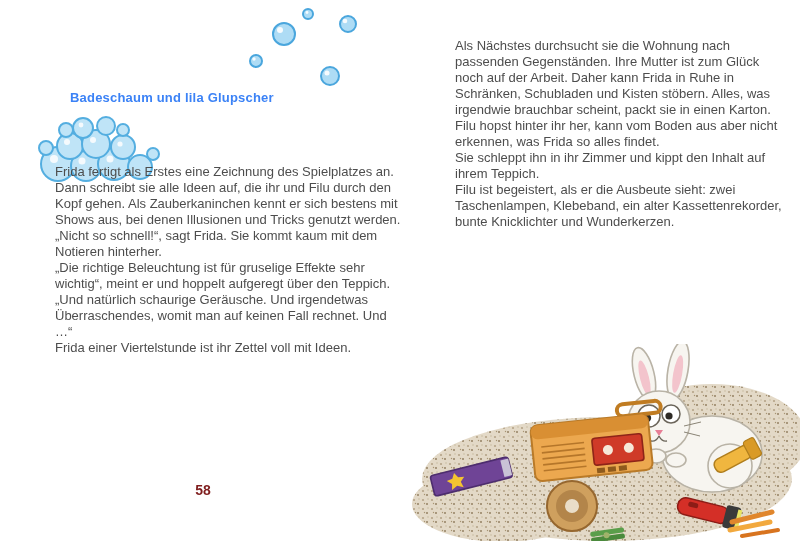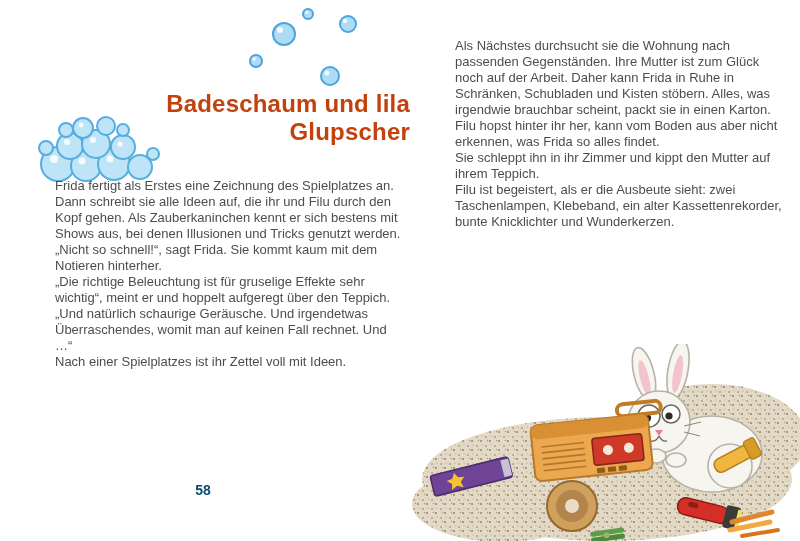--- a/index.html
+++ b/index.html
@@ -1,25 +1,25 @@
 <!DOCTYPE html>
 <html><head>
 <meta charset="utf-8">
 <style>
   html,body{margin:0;padding:0;background:#ffffff;}
   .book{position:relative;width:800px;height:541px;background:#ffffff;overflow:hidden;
         font-family:"Liberation Sans", sans-serif;}
   .page-title{position:absolute;left:70px;top:90px;width:340px;
-        font-size:24px;font-weight:bold;color:#c2410c;letter-spacing:.2px;text-align:right;}
+        font-size:13px;font-weight:bold;color:#3b82f6;letter-spacing:.2px;}
   .body-text{position:absolute;font-size:13px;line-height:16px;color:#4d4d4d;text-align:left;}
-  .left-text{left:55px;top:178px;width:352px;}
+  .left-text{left:55px;top:164px;width:352px;}
   .right-text{left:455px;top:38px;width:332px;}
   .body-text p{margin:0;}
   .page-number{position:absolute;left:188px;top:482px;width:30px;text-align:center;
-        color:#0c4a6e;font-weight:bold;font-size:14px;}
+        color:#7f1d1d;font-weight:bold;font-size:14px;}
   .deco{position:absolute;}
 </style>
 </head>
 <body>
 
 <div class="book">
 
   <svg class="deco" style="left:238px;top:6px;" width="130" height="92" viewBox="0 0 130 92">
     <g stroke="#4aa6dd" stroke-width="2" fill="#aedcf5">
       <circle cx="46" cy="28" r="11"></circle>
@@ -63,28 +63,28 @@
       <circle cx="65" cy="36" r="3"></circle>
       <circle cx="53" cy="21" r="2.4"></circle>
       <circle cx="92" cy="40" r="2.6"></circle>
     </g>
   </svg>
 
   <div class="body-text left-text">
     <p>Frida fertigt als Erstes eine Zeichnung des Spielplatzes an. Dann schreibt sie alle Ideen auf, die ihr und Filu durch den Kopf gehen. Als Zauberkaninchen kennt er sich bestens mit Shows aus, bei denen Illusionen und Tricks genutzt werden.</p>
     <p>„Nicht so schnell!“, sagt Frida. Sie kommt kaum mit dem Notieren hinterher.</p>
     <p>„Die richtige Beleuchtung ist für gruselige Effekte sehr wichtig“, meint er und hoppelt aufgeregt über den Teppich. „Und natürlich schaurige Geräusche. Und irgendetwas Überraschendes, womit man auf keinen Fall rechnet. Und …“</p>
-    <p>Nach einer Spielplatzes ist ihr Zettel voll mit Ideen.</p>
+    <p>Frida einer Viertelstunde ist ihr Zettel voll mit Ideen.</p>
   </div>
 
   <div class="page-number">58</div>
 
   <div class="body-text right-text">
     <p>Als Nächstes durchsucht sie die Wohnung nach passenden Gegenständen. Ihre Mutter ist zum Glück noch auf der Arbeit. Daher kann Frida in Ruhe in Schränken, Schubladen und Kisten stöbern. Alles, was irgendwie brauchbar scheint, packt sie in einen Karton. Filu hopst hinter ihr her, kann vom Boden aus aber nicht erkennen, was Frida so alles findet.</p>
-    <p>Sie schleppt ihn in ihr Zimmer und kippt den Mutter auf ihrem Teppich.</p>
+    <p>Sie schleppt ihn in ihr Zimmer und kippt den Inhalt auf ihrem Teppich.</p>
     <p>Filu ist begeistert, als er die Ausbeute sieht: zwei Taschenlampen, Klebeband, ein alter Kassetten­rekorder, bunte Knicklichter und Wunderkerzen.</p>
   </div>
 
   <svg class="deco" style="left:412px;top:344px;" width="388" height="197" viewBox="0 0 388 197">
     <defs>
       <pattern id="carpetDots" width="9" height="9" patternUnits="userSpaceOnUse">
         <rect width="9" height="9" fill="#e3d9c7"></rect>
         <circle cx="2" cy="3" r="1.1" fill="#b5a488"></circle>
         <circle cx="6" cy="7" r="1.0" fill="#948163"></circle>
         <circle cx="7" cy="2" r="0.8" fill="#c9bca0"></circle>

